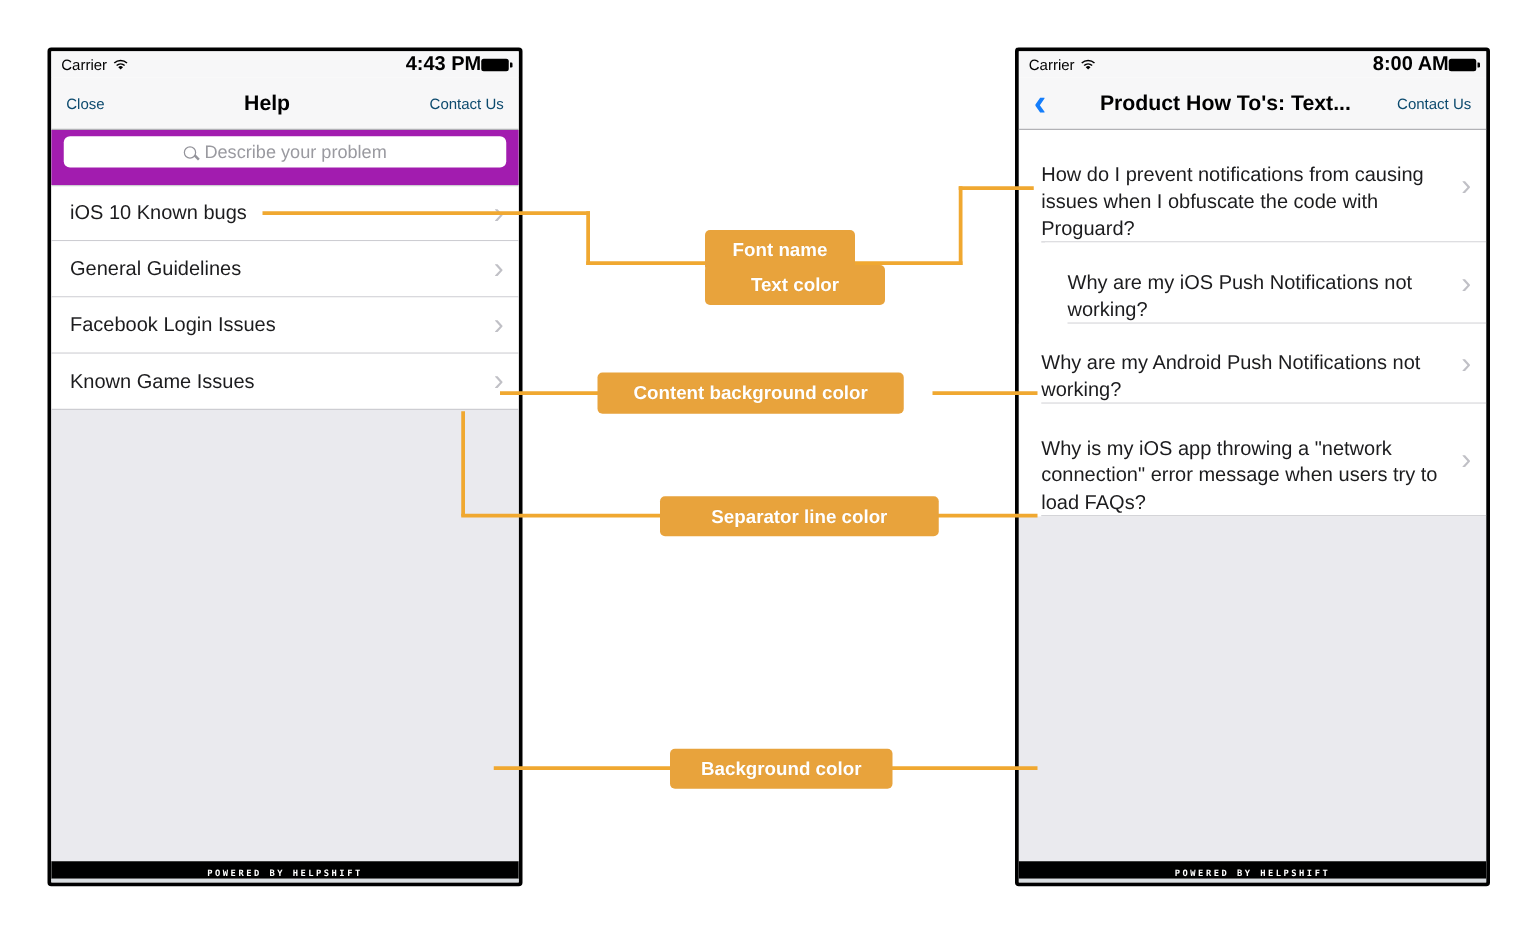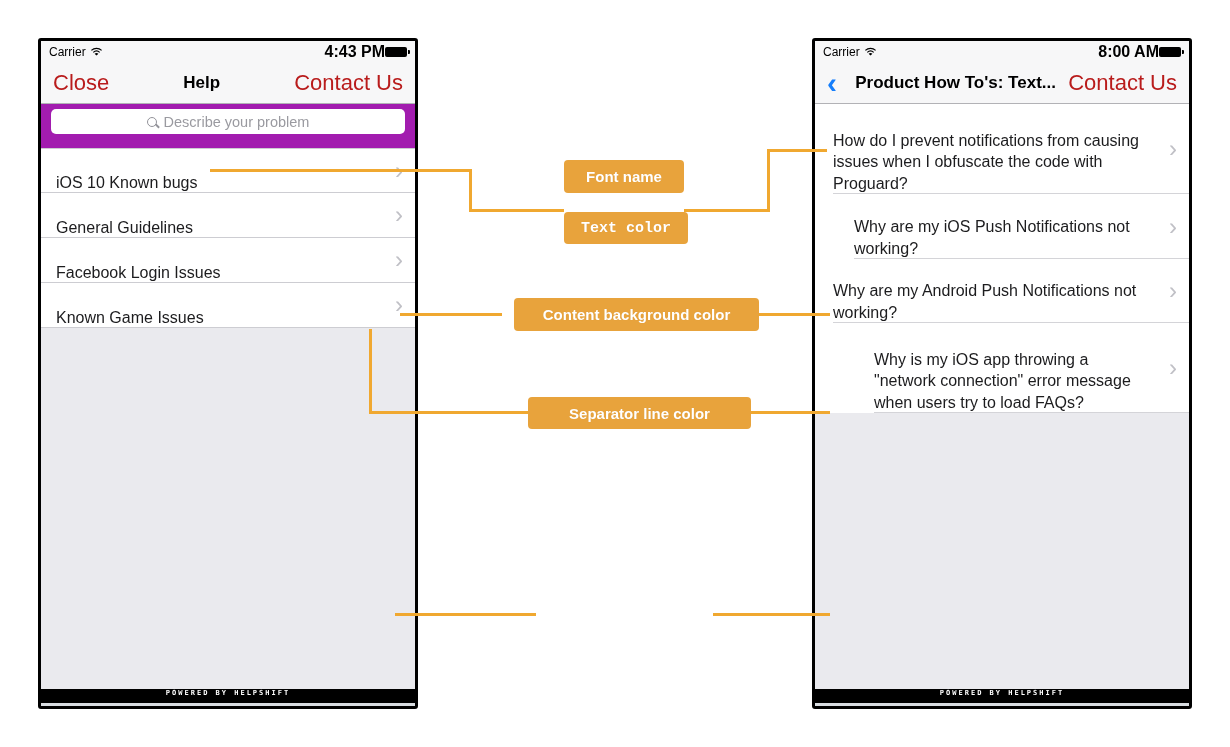--- a/index.html
+++ b/index.html
@@ -14,52 +14,52 @@
 
   
   .status-bar { height:21px; background:#f7f7f8; display:flex; align-items:center; padding:0 8px; flex:0 0 auto; }
   .status-carrier { font-size:12px; color:#000; display:flex; align-items:center; gap:4px; }
   .status-time { flex:1; text-align:right; font-size:16px; font-weight:bold; color:#000; }
   .battery { width:22px; height:10px; background:#000; border-radius:2px; position:relative; }
   .battery::after { content:''; position:absolute; right:-3px; top:3px; width:2px; height:4px; background:#000; border-radius:0 1px 1px 0; }
 
   
   .nav-bar { height:42px; background:#f7f7f8; border-bottom:1px solid #b2b2b6; display:flex; align-items:center; padding:0 12px; flex:0 0 auto; }
-  .nav-btn { font-size:22px; color:#b91c1c; white-space:nowrap; cursor:pointer; }
+  .nav-btn { font-size:12px; color:#0c4a6e; white-space:nowrap; cursor:pointer; }
   .nav-title { flex:1; text-align:center; font-size:17px; font-weight:bold; color:#000; white-space:nowrap; overflow:hidden; }
   .back-chevron { font-size:30px; line-height:26px; font-weight:bold; color:#157efb; margin-right:6px; cursor:pointer; }
 
   
   .search-strip { height:44px; background:#a21caf; padding:5px 10px; flex:0 0 auto; }
   .search-input { height:25px; background:#fff; border-radius:5px; display:flex; align-items:center; justify-content:center; gap:7px; }
   .mag-icon { width:10px; height:10px; border:1.5px solid #93939a; border-radius:50%; position:relative; flex:0 0 auto; }
   .mag-icon::after { content:''; position:absolute; width:5px; height:1.5px; background:#93939a; transform:rotate(45deg); right:-4.5px; bottom:-1px; }
   .search-placeholder { font-size:14.5px; color:#9a9aa0; }
 
   
   .row { position:relative; background:#fff; display:flex; align-items:flex-end; flex:0 0 auto; cursor:pointer; }
-  .row-left { height:45px; padding:0 34px 0 15px; font-size:16px; color:#1c1c1e; border-bottom:1px solid #cdcdd2; }
+  .row-left { height:45px; padding:0 34px 12px 15px; font-size:16px; color:#1c1c1e; border-bottom:1px solid #cdcdd2; }
   .row-left.first { border-top:1px solid #cdcdd2; }
   .row-right { padding:0 36px 0 18px; font-size:16px; color:#1c1c1e; line-height:21.5px; }
   .row-right::after { content:''; position:absolute; left:18px; right:0; bottom:0; height:1px; background:#d4d4d8; }
   .chevron { position:absolute; right:12px; top:50%; transform:translateY(-50%); font-size:24px; color:#c0c0c6; font-weight:normal; line-height:1; }
 
   .screen-bg { flex:1 1 auto; background:#eaeaee; }
-  .powered-bar { height:14px; background:#000; display:flex; align-items:flex-start; justify-content:center; flex:0 0 auto; }
+  .powered-bar { height:14px; background:#000; display:flex; align-items:flex-end; justify-content:center; flex:0 0 auto; }
   .powered-text { font-family:"DejaVu Sans Mono", monospace; font-size:7px; font-weight:bold; letter-spacing:2px; color:#fff; }
   .frame-strip { height:3px; background:#d9dde1; flex:0 0 auto; }
 
   
   .conn { position:absolute; background:#f0a830; z-index:5; }
   .tag { position:absolute; background:#e8a33c; border-radius:4px; z-index:6; display:flex; align-items:center; justify-content:center;
          color:#fff; font-size:15px; font-weight:bold; text-shadow:0 0 1px rgba(0,0,0,0.08); }
 
-  #tag-font-name          { left:564px; top:160px; width:120px; height:33px; }
-  #tag-text-color         { left:564px; top:212px; width:124px; height:32px;font-family:Liberation Mono, monospace; }
-  #tag-content-background { left:514px; top:298px; width:245px; height:33px; }
+  #tag-font-name          { left:564px; top:184px; width:120px; height:33px; }
+  #tag-text-color         { left:564px; top:212px; width:144px; height:32px; }
+  #tag-content-background { left:478px; top:298px; width:245px; height:33px; }
   #tag-separator-line     { left:528px; top:397px; width:223px; height:32px; }
   #tag-background         { left:536px; top:599px; width:178px; height:32px; }
 
   #conn-font-left-h1  { left:210px; top:169px; width:262px; height:3px; }
   #conn-font-left-v   { left:469px; top:169px; width:3px;  height:43px; }
   #conn-font-left-h2  { left:469px; top:209px; width:95px; height:3px; }
   #conn-font-right-h1 { left:684px; top:209px; width:86px; height:3px; }
   #conn-font-right-v  { left:767px; top:149px; width:3px;  height:63px; }
   #conn-font-right-h2 { left:767px; top:149px; width:60px; height:3px; }
   #conn-content-left  { left:400px; top:313px; width:102px; height:3px; }
@@ -154,21 +154,21 @@
       <span class="chevron">›</span>
     </div>
     <div class="row row-right" style="height:65px;margin-left:21px;">
       <span>Why are my iOS Push Notifications not working?</span>
       <span class="chevron">›</span>
     </div>
     <div class="row row-right" style="height:64px;">
       <span>Why are my Android Push Notifications not working?</span>
       <span class="chevron">›</span>
     </div>
-    <div class="row row-right" style="height:90px;margin-left:41px;">
+    <div class="row row-right" style="height:90px;">
       <span>Why is my iOS app throwing a "network connection" error message when users try to load FAQs?</span>
       <span class="chevron">›</span>
     </div>
 
     <div class="screen-bg"></div>
 
     <div class="powered-bar">
       <span class="powered-text">POWERED BY HELPSHIFT</span>
     </div>
     <div class="frame-strip"></div>
@@ -185,14 +185,15 @@
   <div class="conn" id="conn-sep-left-v"></div>
   <div class="conn" id="conn-sep-left-h"></div>
   <div class="conn" id="conn-sep-right"></div>
   <div class="conn" id="conn-bg-left"></div>
   <div class="conn" id="conn-bg-right"></div>
 
   <div class="tag" id="tag-font-name">Font name</div>
   <div class="tag" id="tag-text-color">Text color</div>
   <div class="tag" id="tag-content-background">Content background color</div>
   <div class="tag" id="tag-separator-line">Separator line color</div>
+  <div class="tag" id="tag-background">Background color</div>
 
 </div>
 
 </body></html>

